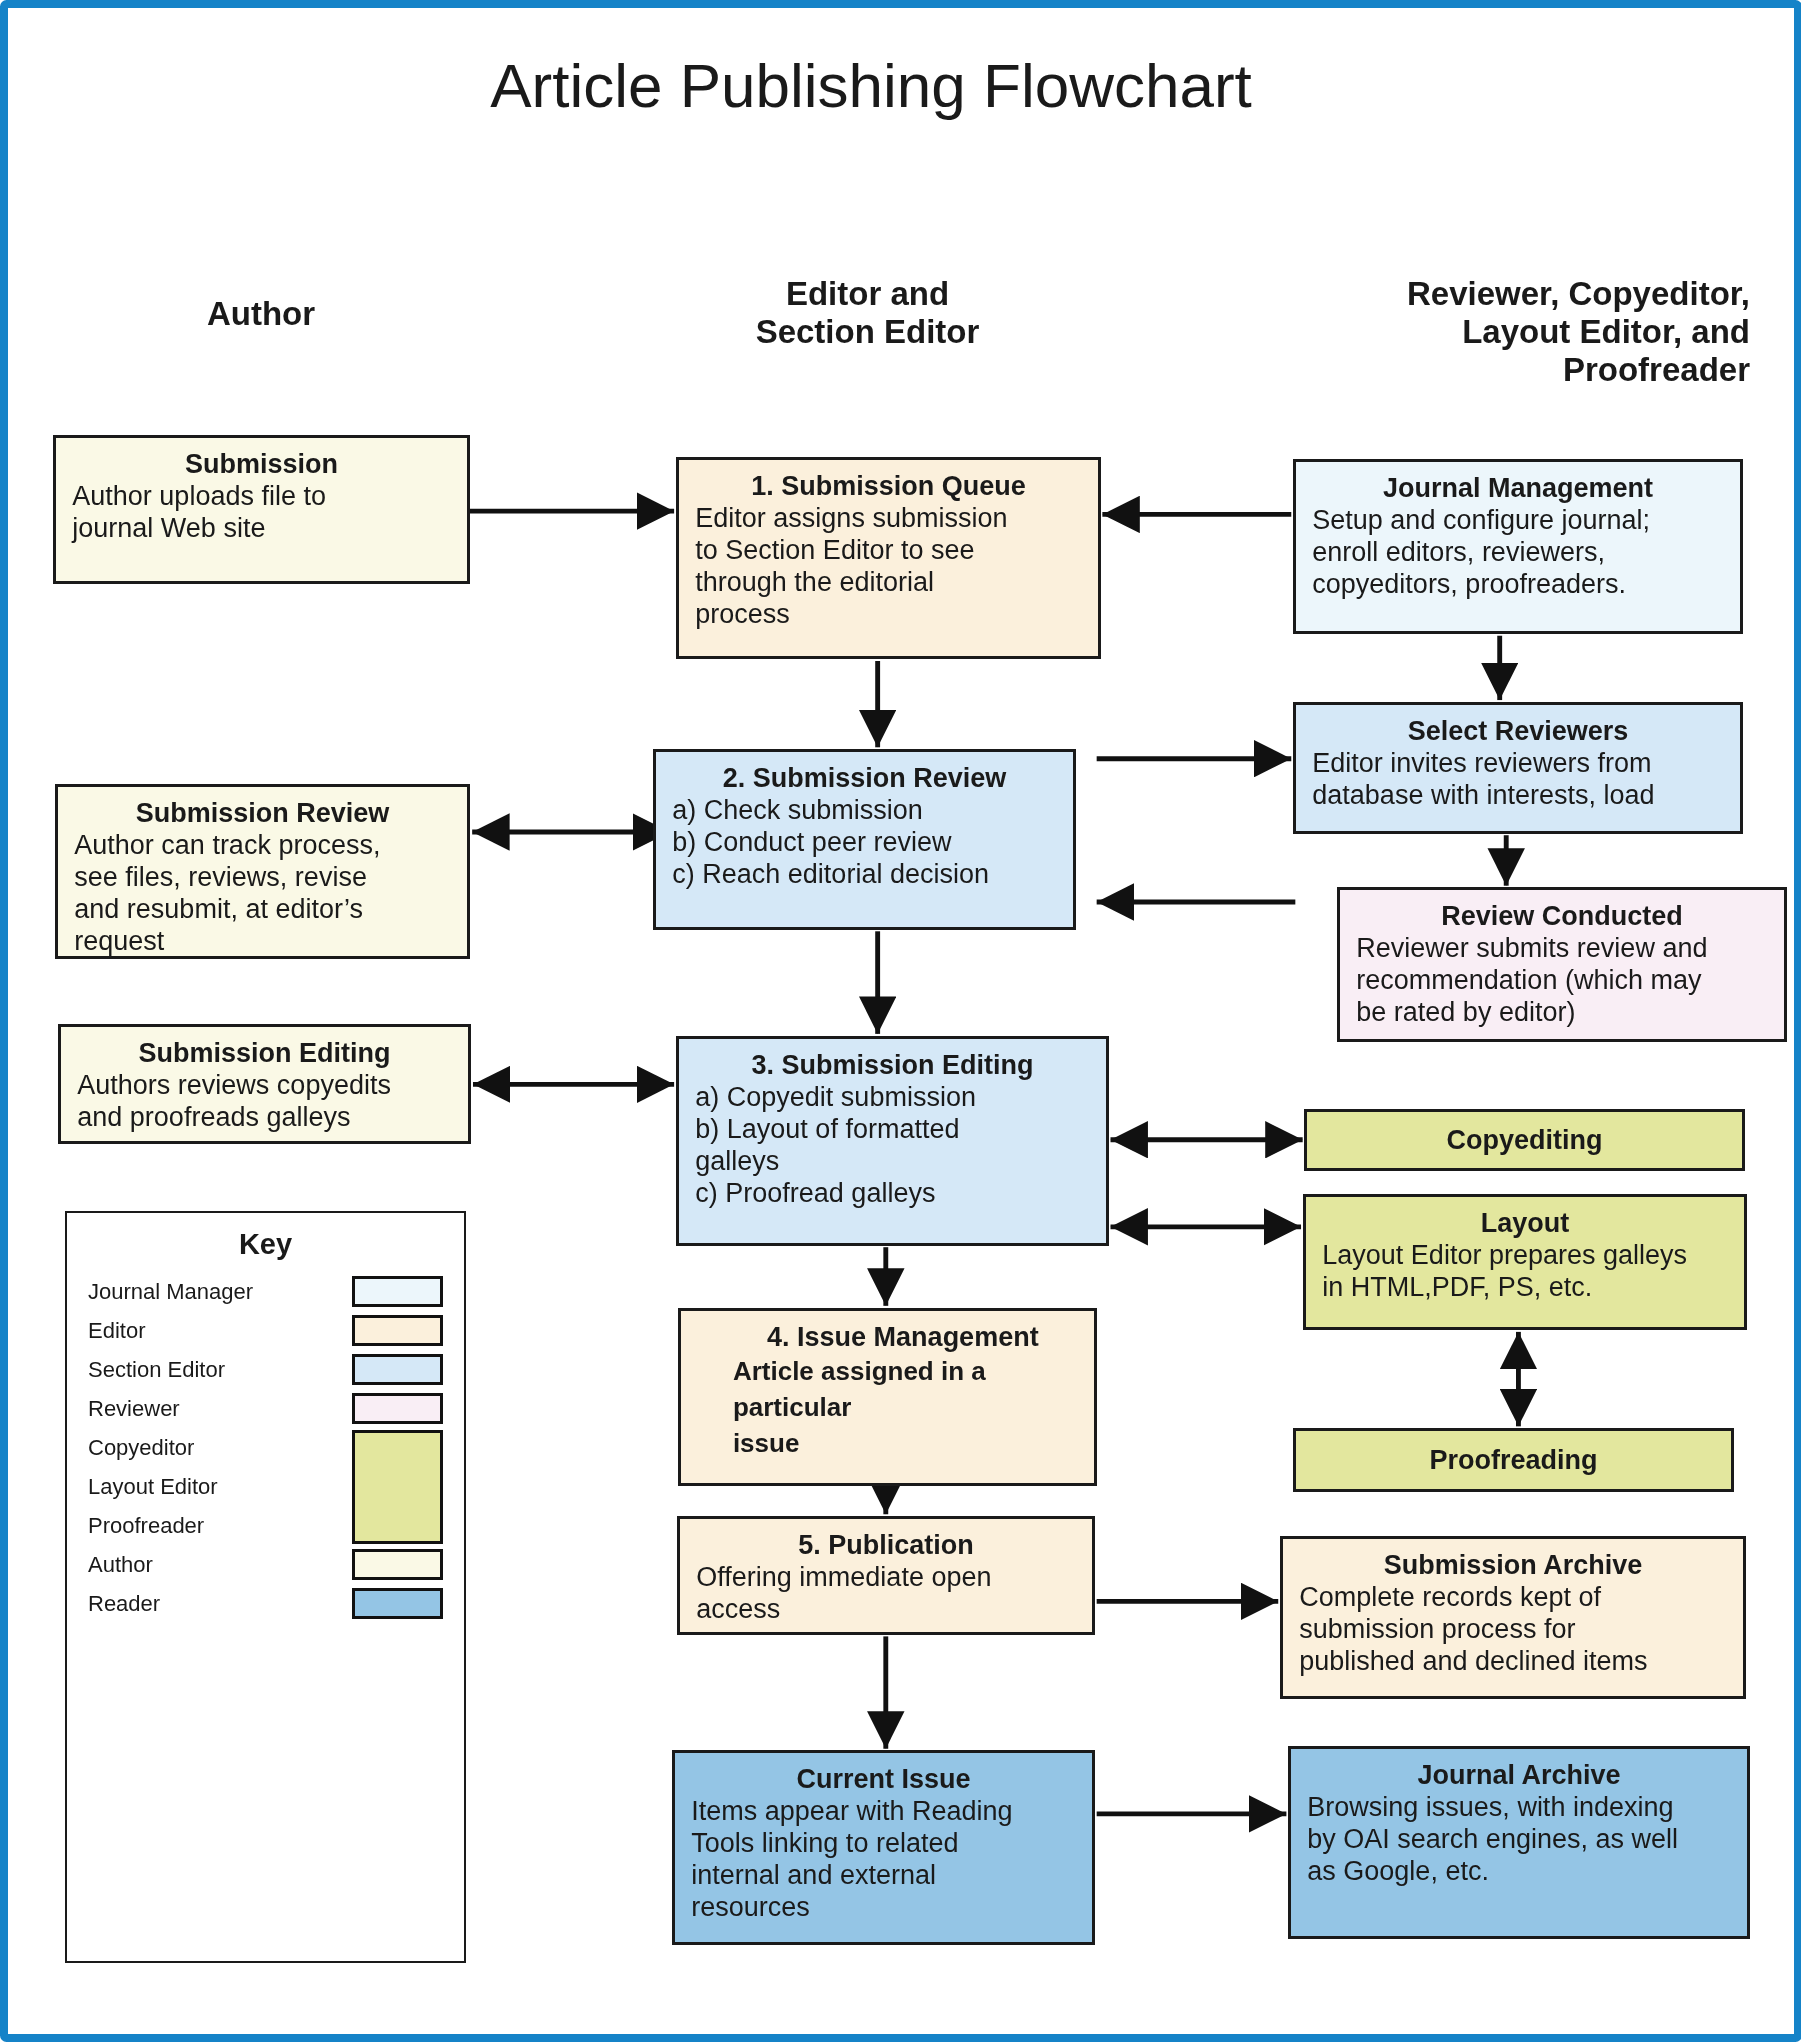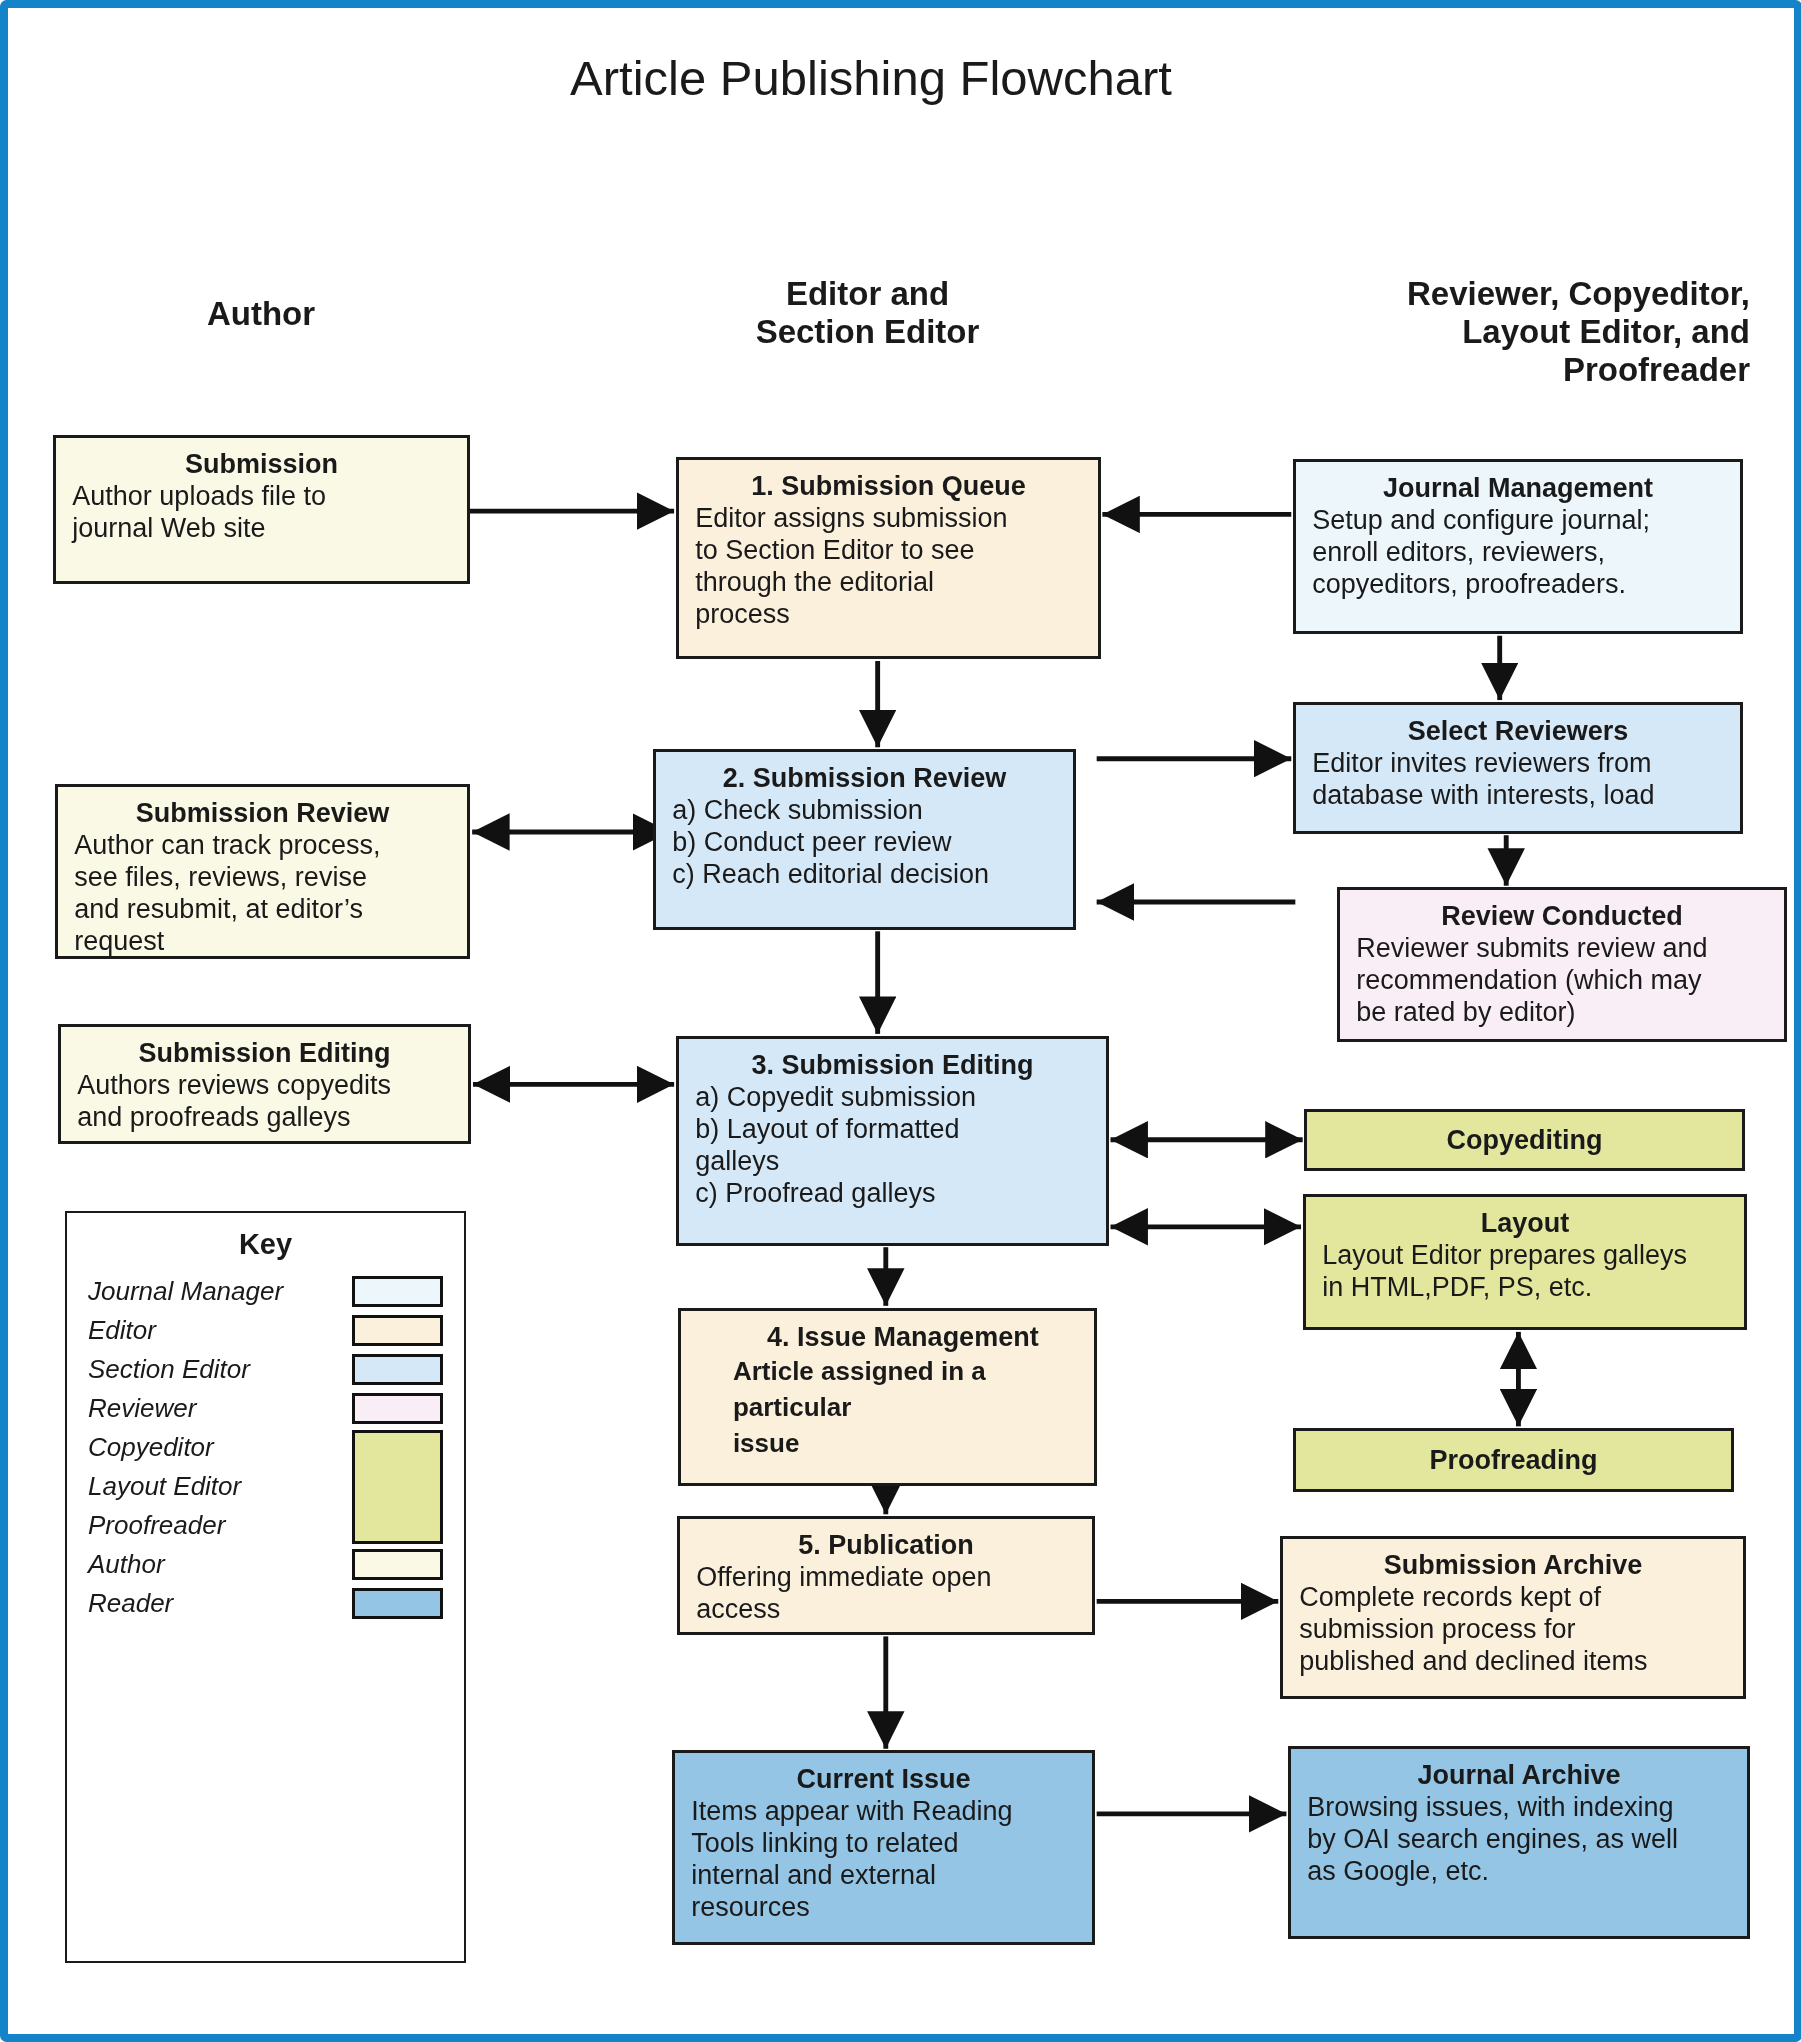--- a/index.html
+++ b/index.html
@@ -5,21 +5,21 @@
   html,body { margin:0; padding:0; background:#fff; }
   .canvas {
     position:relative; width:1802px; height:2042px;
     background:#fff; box-sizing:border-box;
     border:8.1px solid #1583C8; border-radius:6.5px;
     font-family:"Liberation Sans", sans-serif; color:#1a1a1a;
     overflow:hidden;
   }
   .page-title {
     position:absolute; top:42px; left:0; width:1726px;
-    text-align:center; font-size:49px; font-weight:400; letter-spacing:0px;
+    text-align:center; font-size:62px; font-weight:400; letter-spacing:0px;
   }
   .col-header {
     position:absolute; text-align:center; font-size:33px; font-weight:700;
     line-height:1.15; white-space:pre-line;
   }
   .box {
     position:absolute; box-sizing:border-box;
     border:3.3px solid #1a1a1a;
     padding:9.8px 16.3px 8.1px 16.3px;
     font-size:27px; line-height:32px;
@@ -33,21 +33,21 @@
   .keybox {
     position:absolute; left:57px; top:1203px; width:401px; height:752px;
     box-sizing:border-box; border:2.4px solid #1a1a1a; background:#fff;
     padding:14.7px 21px;
   }
   .key-title { font-size:29px; font-weight:700; text-align:center; margin-bottom:11.4px; }
   .key-grid {
     display:grid; grid-template-columns:1fr 91px; grid-auto-rows:39px;
     align-items:center; column-gap:8.1px;
   }
-  .key-label { font-size:26px;font-style:italic; }
+  .key-label { font-size:22px; }
   .swatch {
     box-sizing:border-box; border:3.3px solid #111; height:31px; width:91px;
     align-self:center; justify-self:end;
   }
   .swatch.tall { grid-row:span 3; height:114px; }
 </style>
 </head>
 <body>
 
 <div class="canvas">

